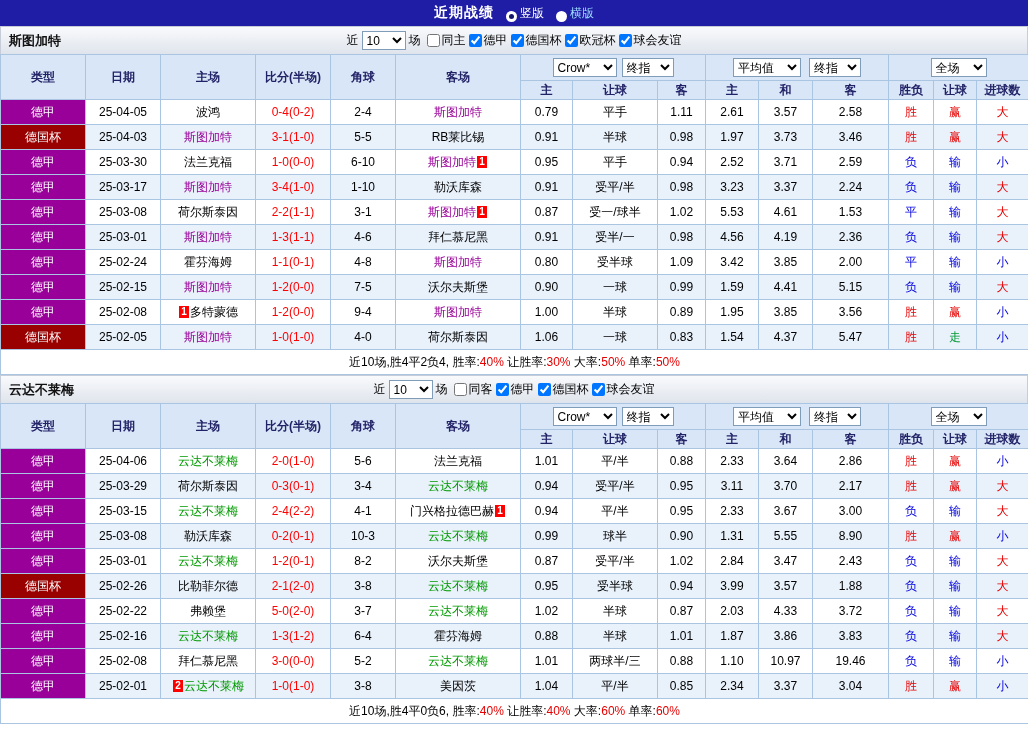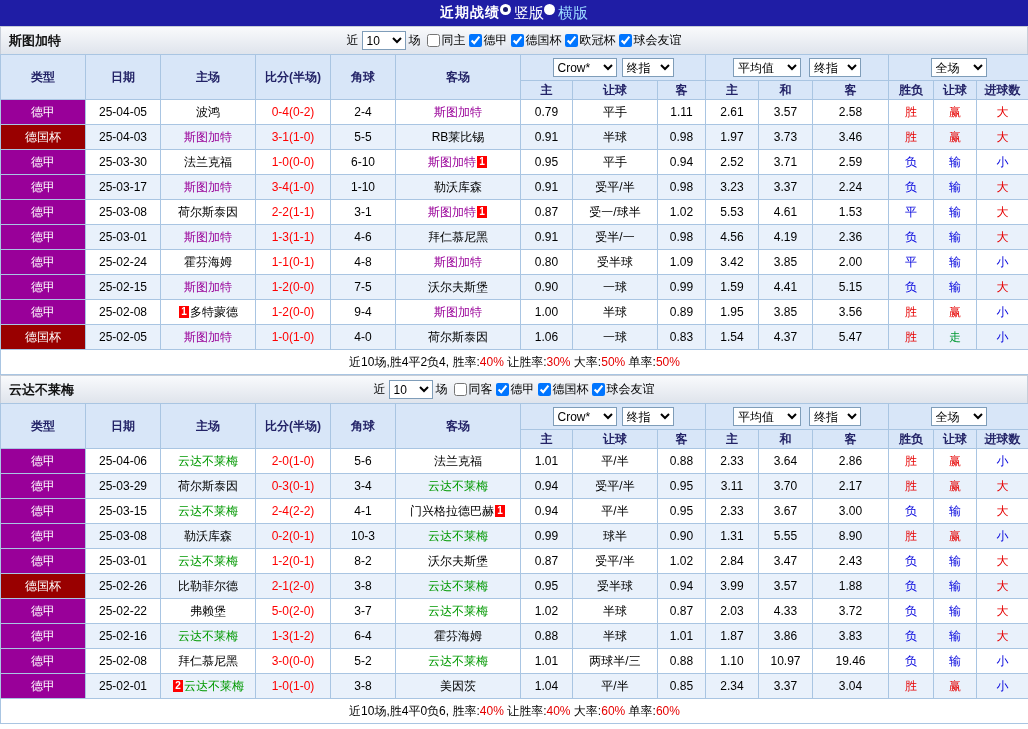--- a/index.html
+++ b/index.html
@@ -1,19 +1,19 @@
 <!DOCTYPE html>
 <html><head>
 <meta charset="utf-8">
 <style>
 *{margin:0;padding:0;box-sizing:border-box}
 body{width:1028px;font-family:"Liberation Sans","DejaVu Sans",sans-serif;background:#fff;font-size:12px;color:#000}
-.topbar{height:26px;background:#1f1da5;display:flex;align-items:center;justify-content:center;gap:0;color:#fff}
+.topbar{height:26px;background:#1f1da5;display:flex;align-items:center;justify-content:center;gap:12px;color:#fff}
 .topbar .title{font-size:14px;font-weight:bold;letter-spacing:1px}
-.radio-opt{display:inline-flex;align-items:flex-start;cursor:pointer;font-size:15px}
+.radio-opt{display:inline-flex;align-items:flex-end;cursor:pointer;font-size:12px}
 .rad{display:inline-block;width:11px;height:11px;border-radius:50%;background:#fff;margin-right:3px;position:relative}
 .rad.on::after{content:"";position:absolute;left:3px;top:3px;width:5px;height:5px;border-radius:50%;background:#16166b}
 .lbl-h{color:#9cd8ff}
 .sec-head{height:28px;background:linear-gradient(#f9fafc,#dfe4ec);border:1px solid #c6cdd8;border-bottom:none;display:flex;align-items:center;position:relative}
 .team-name{position:absolute;left:8px;font-size:13px;font-weight:bold;color:#111}
 .filters{margin:0 auto;display:flex;align-items:center;gap:3px}
 .filters label{display:inline-flex;margin-left:3px;cursor:pointer}
 .filters input{margin:0 2px 0 0}
 select{font-family:inherit;font-size:12px;height:19px;border:1px solid #7f9db9;background:#fff}
 .sel-count{width:44px}

